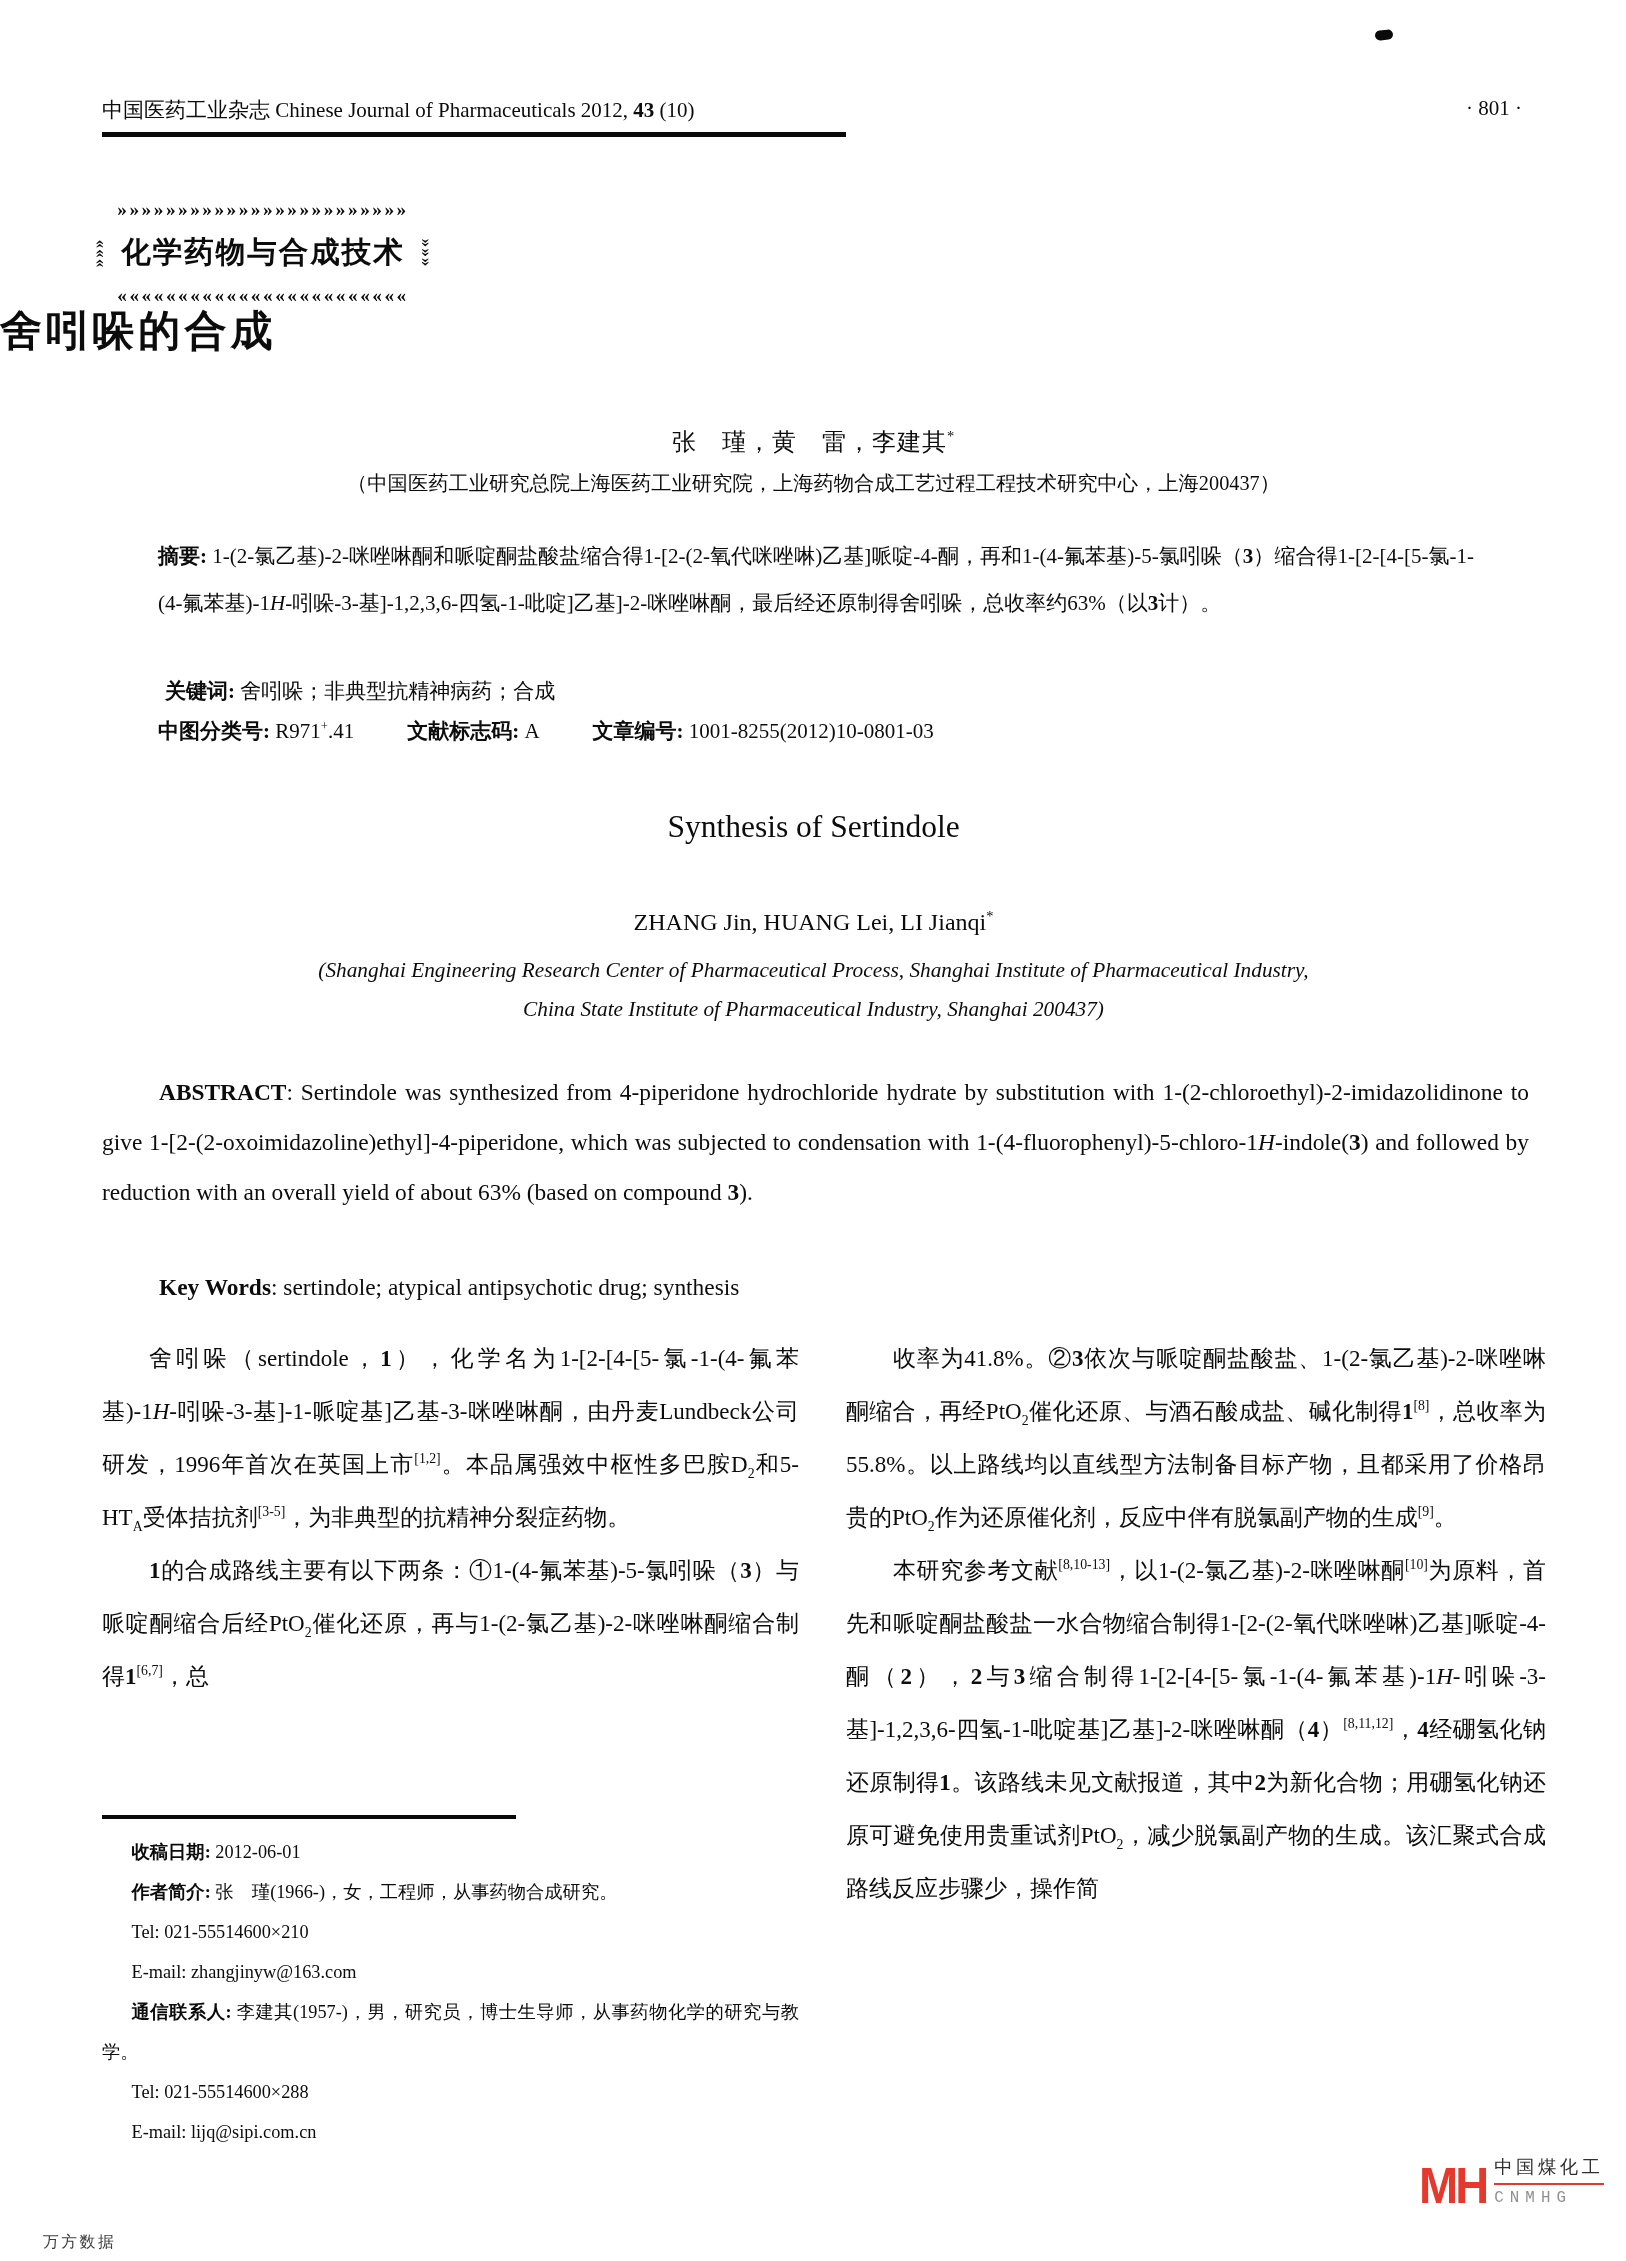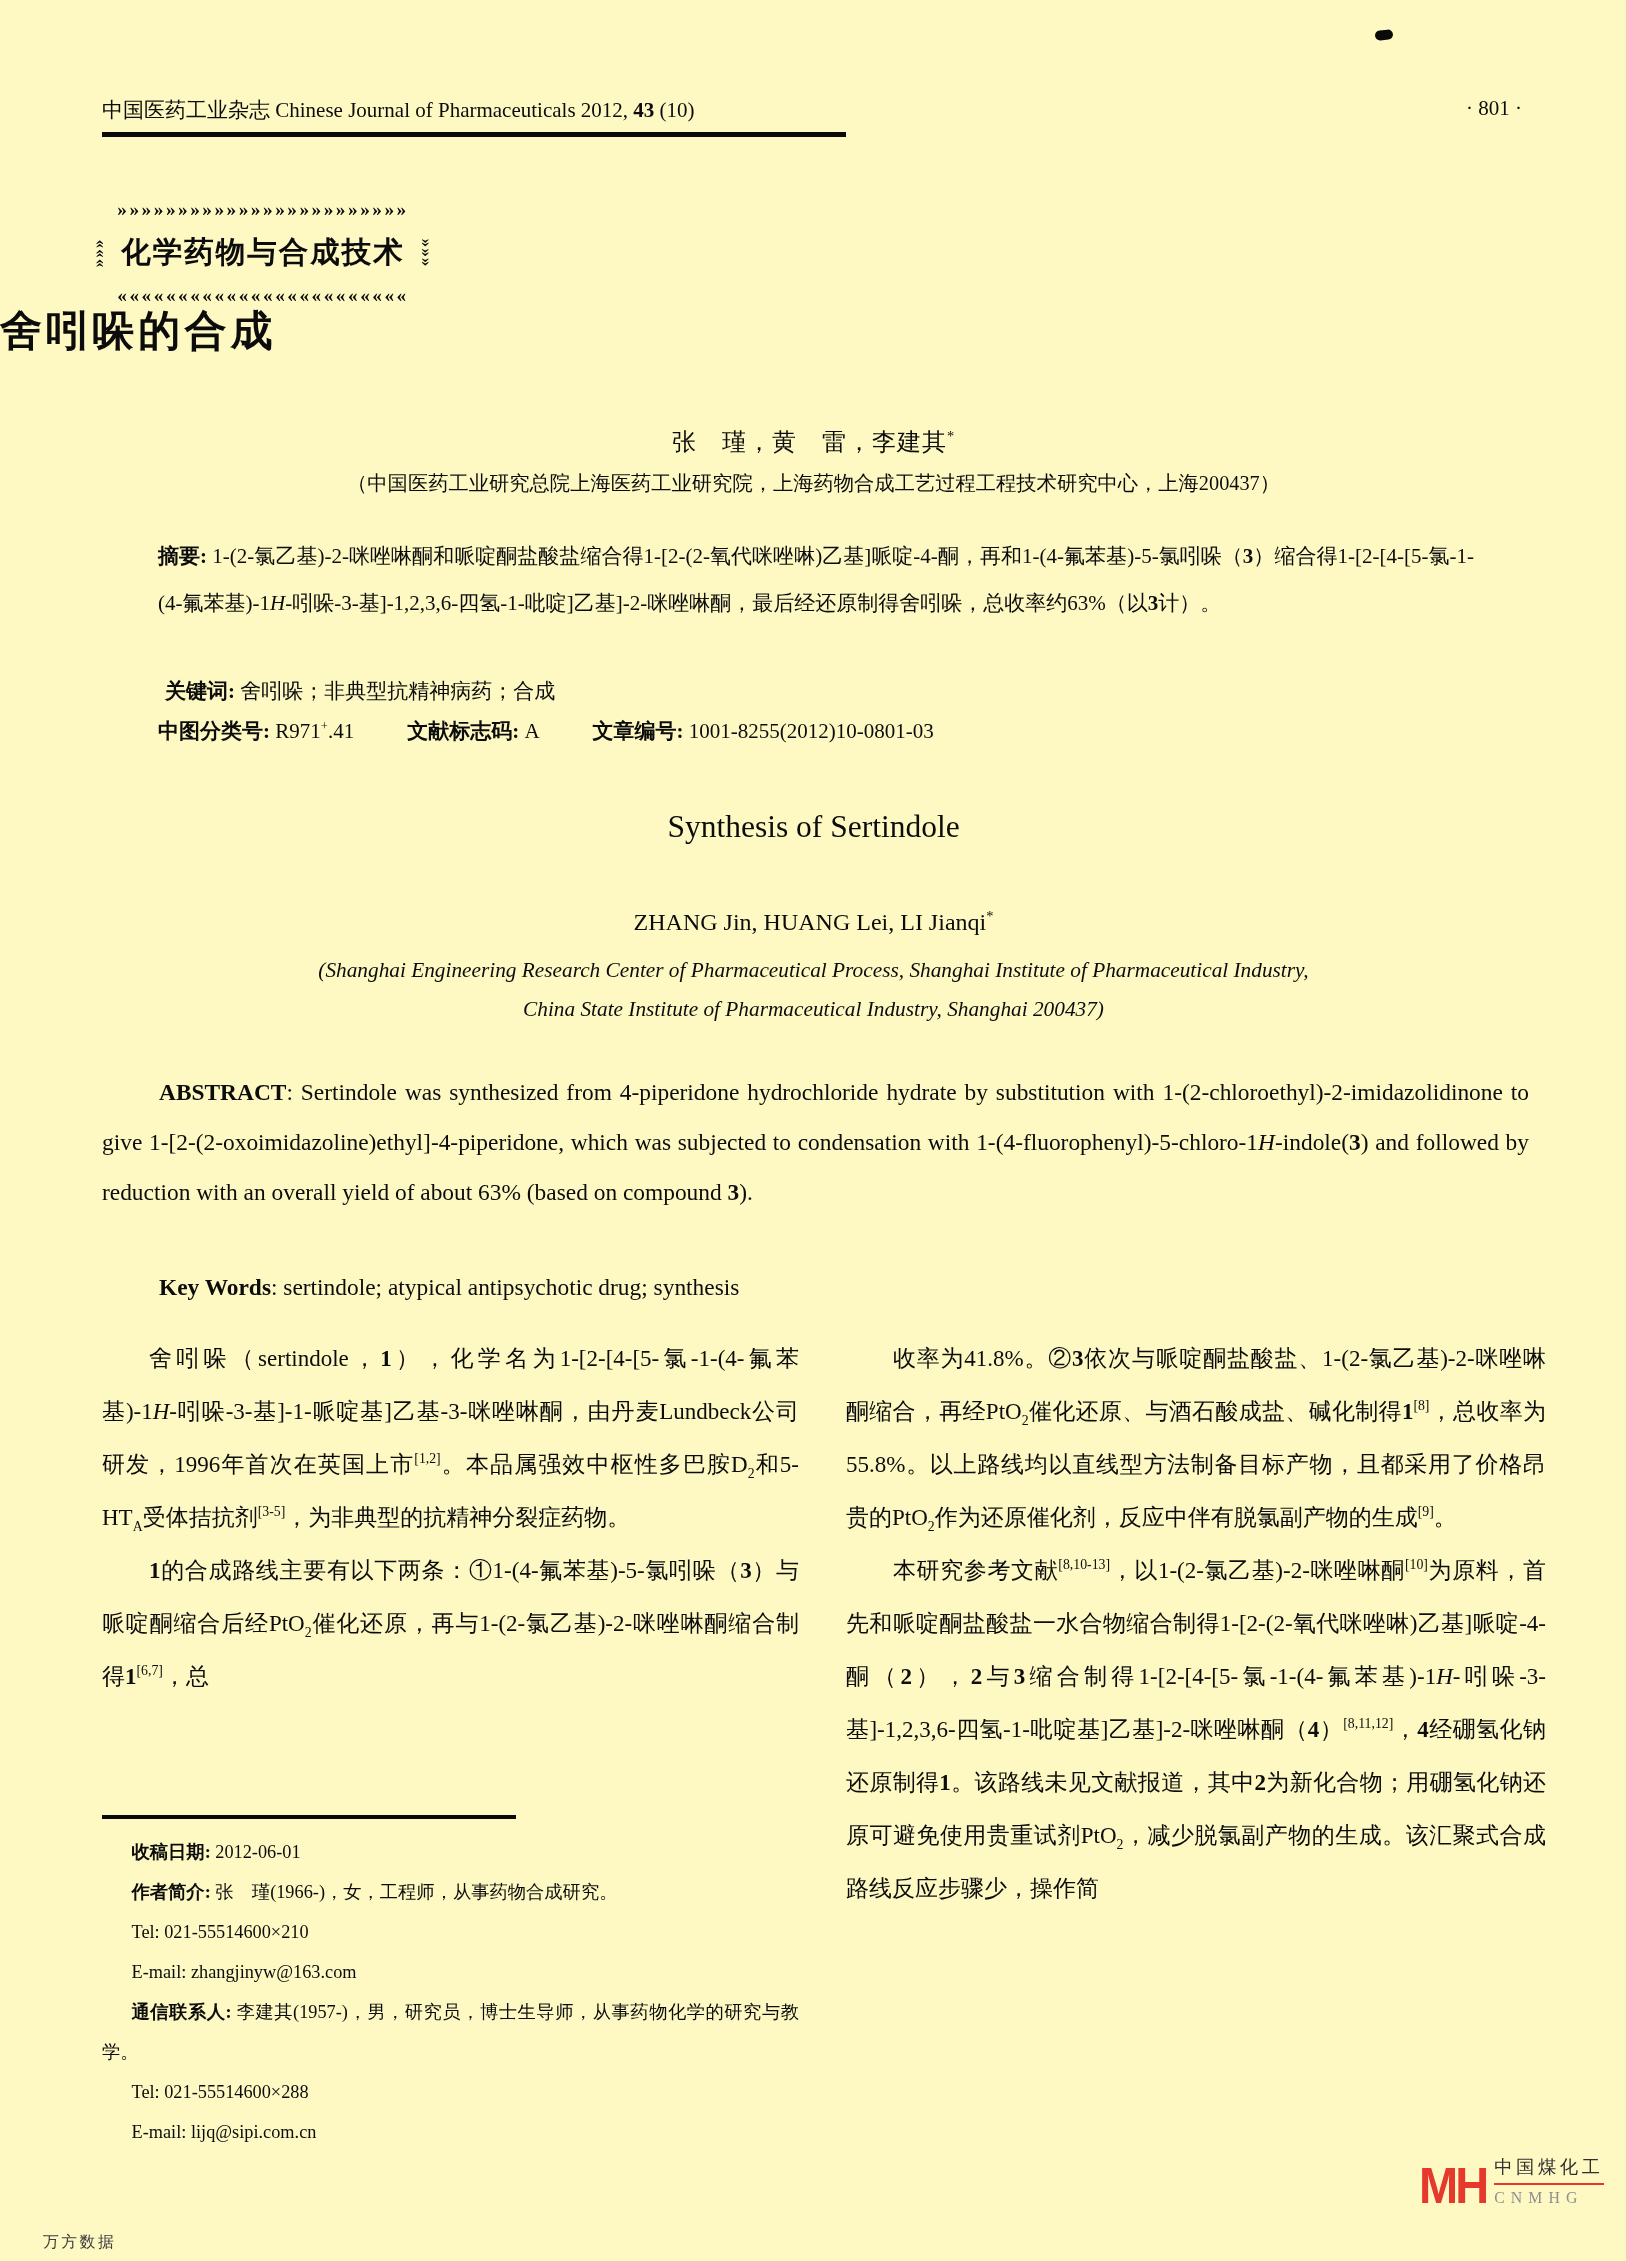--- a/index.html
+++ b/index.html
@@ -1,17 +1,17 @@
 <!DOCTYPE html>
 <html style="font-size:8.1px"><head>
 <meta charset="utf-8">
 <style>
   html,body{margin:0;padding:0;background:#e8e8e8;}
   .page{
-    position:relative; width:1627px; height:2261px; background:#fef9c3;
+    position:relative; width:1627px; height:2261px; background:#ffffff;
     font-family:"Liberation Serif","DejaVu Serif",serif; color:#0c0c0c;
     overflow:hidden;
   }
   .b{font-weight:700;}
   .i{font-style:italic;}
   .sup{vertical-align:super;font-size:60%;line-height:0;}
   .sub{vertical-align:sub;font-size:60%;line-height:0;}
 
   .header{position:absolute;top:96px;left:102px;width:1420px;display:flex;justify-content:space-between;font-size:21px;}
   .header-rule{position:absolute;top:132px;left:102px;width:744px;height:4.6px;background:#0a0a0a;}
@@ -47,21 +47,21 @@
   .col-right{left:846px;width:700px;}
 
   .fn-rule{position:absolute;top:1815px;left:102px;width:414px;height:3.6px;background:#0a0a0a;}
   .footnotes{position:absolute;top:1832px;left:102px;width:697px;font-size:18.3px;line-height:40px;text-align:justify;}
   .footnotes p{margin:0;text-indent:29.5px;}
 
   .watermark{position:absolute;top:2232px;left:43px;font-size:15.8px;color:#3c3c3c;letter-spacing:2.5px;font-family:Liberation Serif, serif;}
 
   .logo{position:absolute;top:2154px;left:1419px;display:flex;align-items:flex-end;}
   .logo-mark{font-family:"Liberation Sans","DejaVu Sans",sans-serif;font-weight:700;font-size:47px;line-height:43px;color:#e4392c;letter-spacing:-3px;transform:scaleY(1.05);}
-  .logo-texts{margin-left:8.1px;font-family:Liberation Serif, serif;}
+  .logo-texts{margin-left:8.1px;font-family:Liberation Mono, monospace;}
   .logo-cn{font-size:18.3px;color:#2f2f2f;letter-spacing:3.6px;border-bottom:2px solid #e4392c;padding-bottom:4.1px;white-space:nowrap;}
   .logo-en{font-size:15.8px;color:#8f8f8f;letter-spacing:6.1px;margin-top:3.6px;white-space:nowrap;}
 </style>
 </head>
 <body>
 
 <div class="page">
 
   <div class="top-dot"></div>
 

